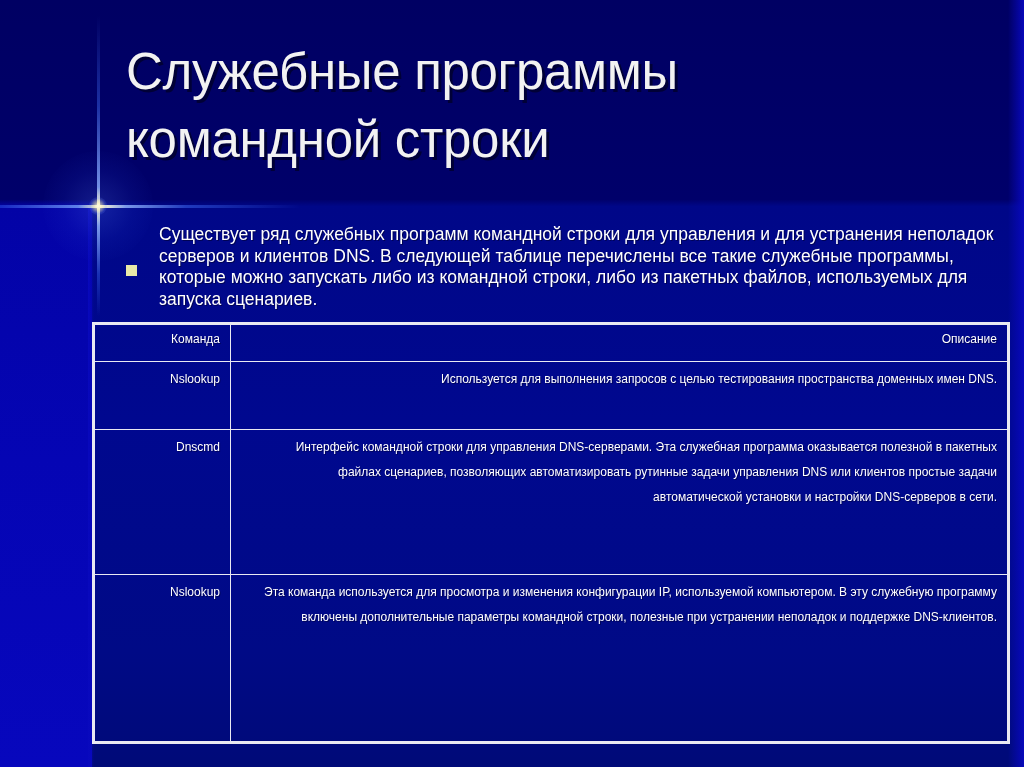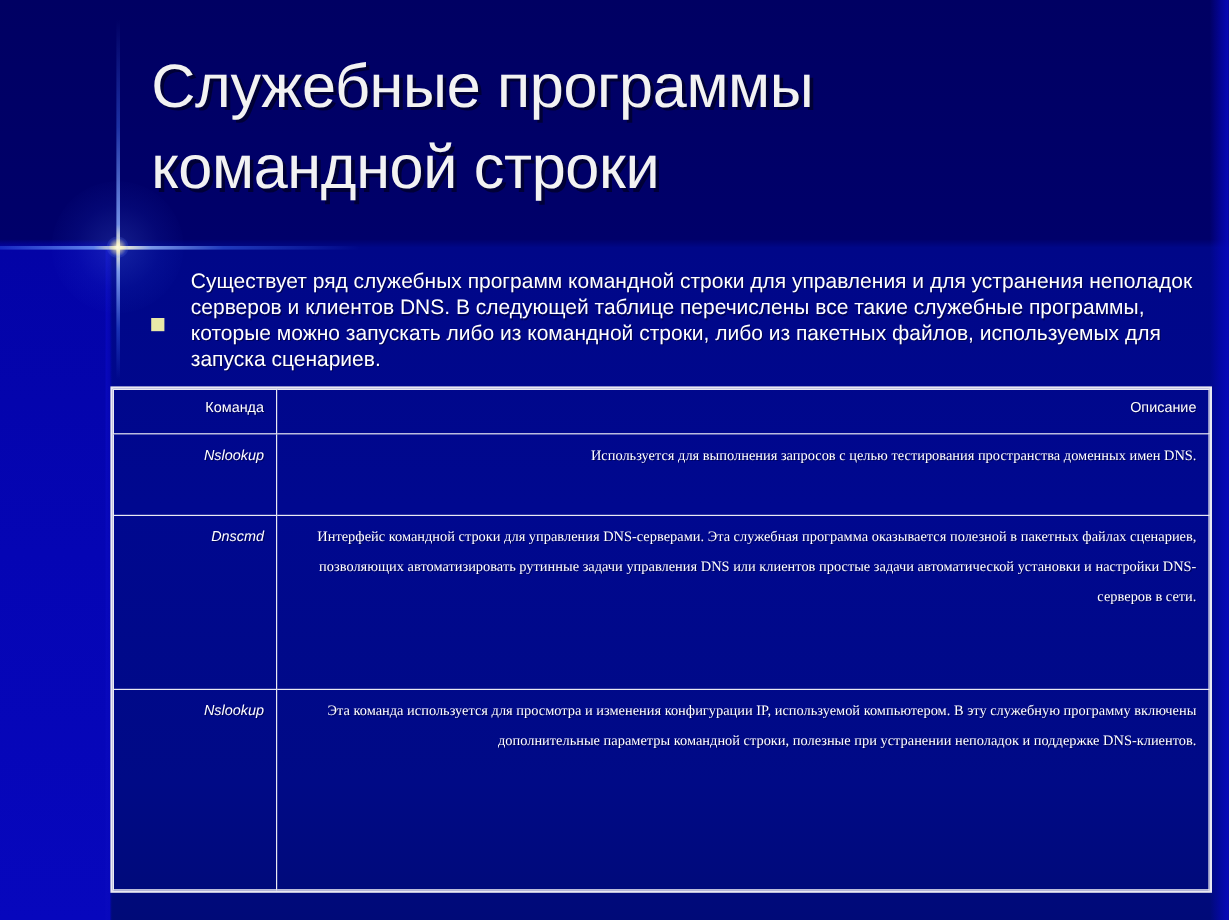--- a/index.html
+++ b/index.html
@@ -175,22 +175,22 @@
     vertical-align: top;
     text-align: right;
     font-weight: 400;
     color: #ffffff;
     font-size: 12px;
     line-height: 25px;
     padding: 5px 10px 8px 12px;
     text-shadow: 1px 1px 0 rgba(0,0,40,0.5);
   }
   table.util-table tr.hdr th { height: 26px; padding-top: 2px; }
-  table.util-table td.cmd { padding-left: 14px; white-space: nowrap; font-style: italic; }
-  table.util-table td.desc { padding-left: 24px; font-family: Liberation Serif, serif; }
+  table.util-table td.cmd { padding-left: 14px; white-space: nowrap; }
+  table.util-table td.desc { padding-left: 24px; }
   table.util-table tr.r-nslookup td { height: 54px; }
   table.util-table tr.r-dnscmd  td { height: 131px; }
   table.util-table tr.r-ipconfig td { height: 153px; }
 </style>
 </head>
 <body>
 
 <div class="slide">
 
   <div class="bg-base"></div>

